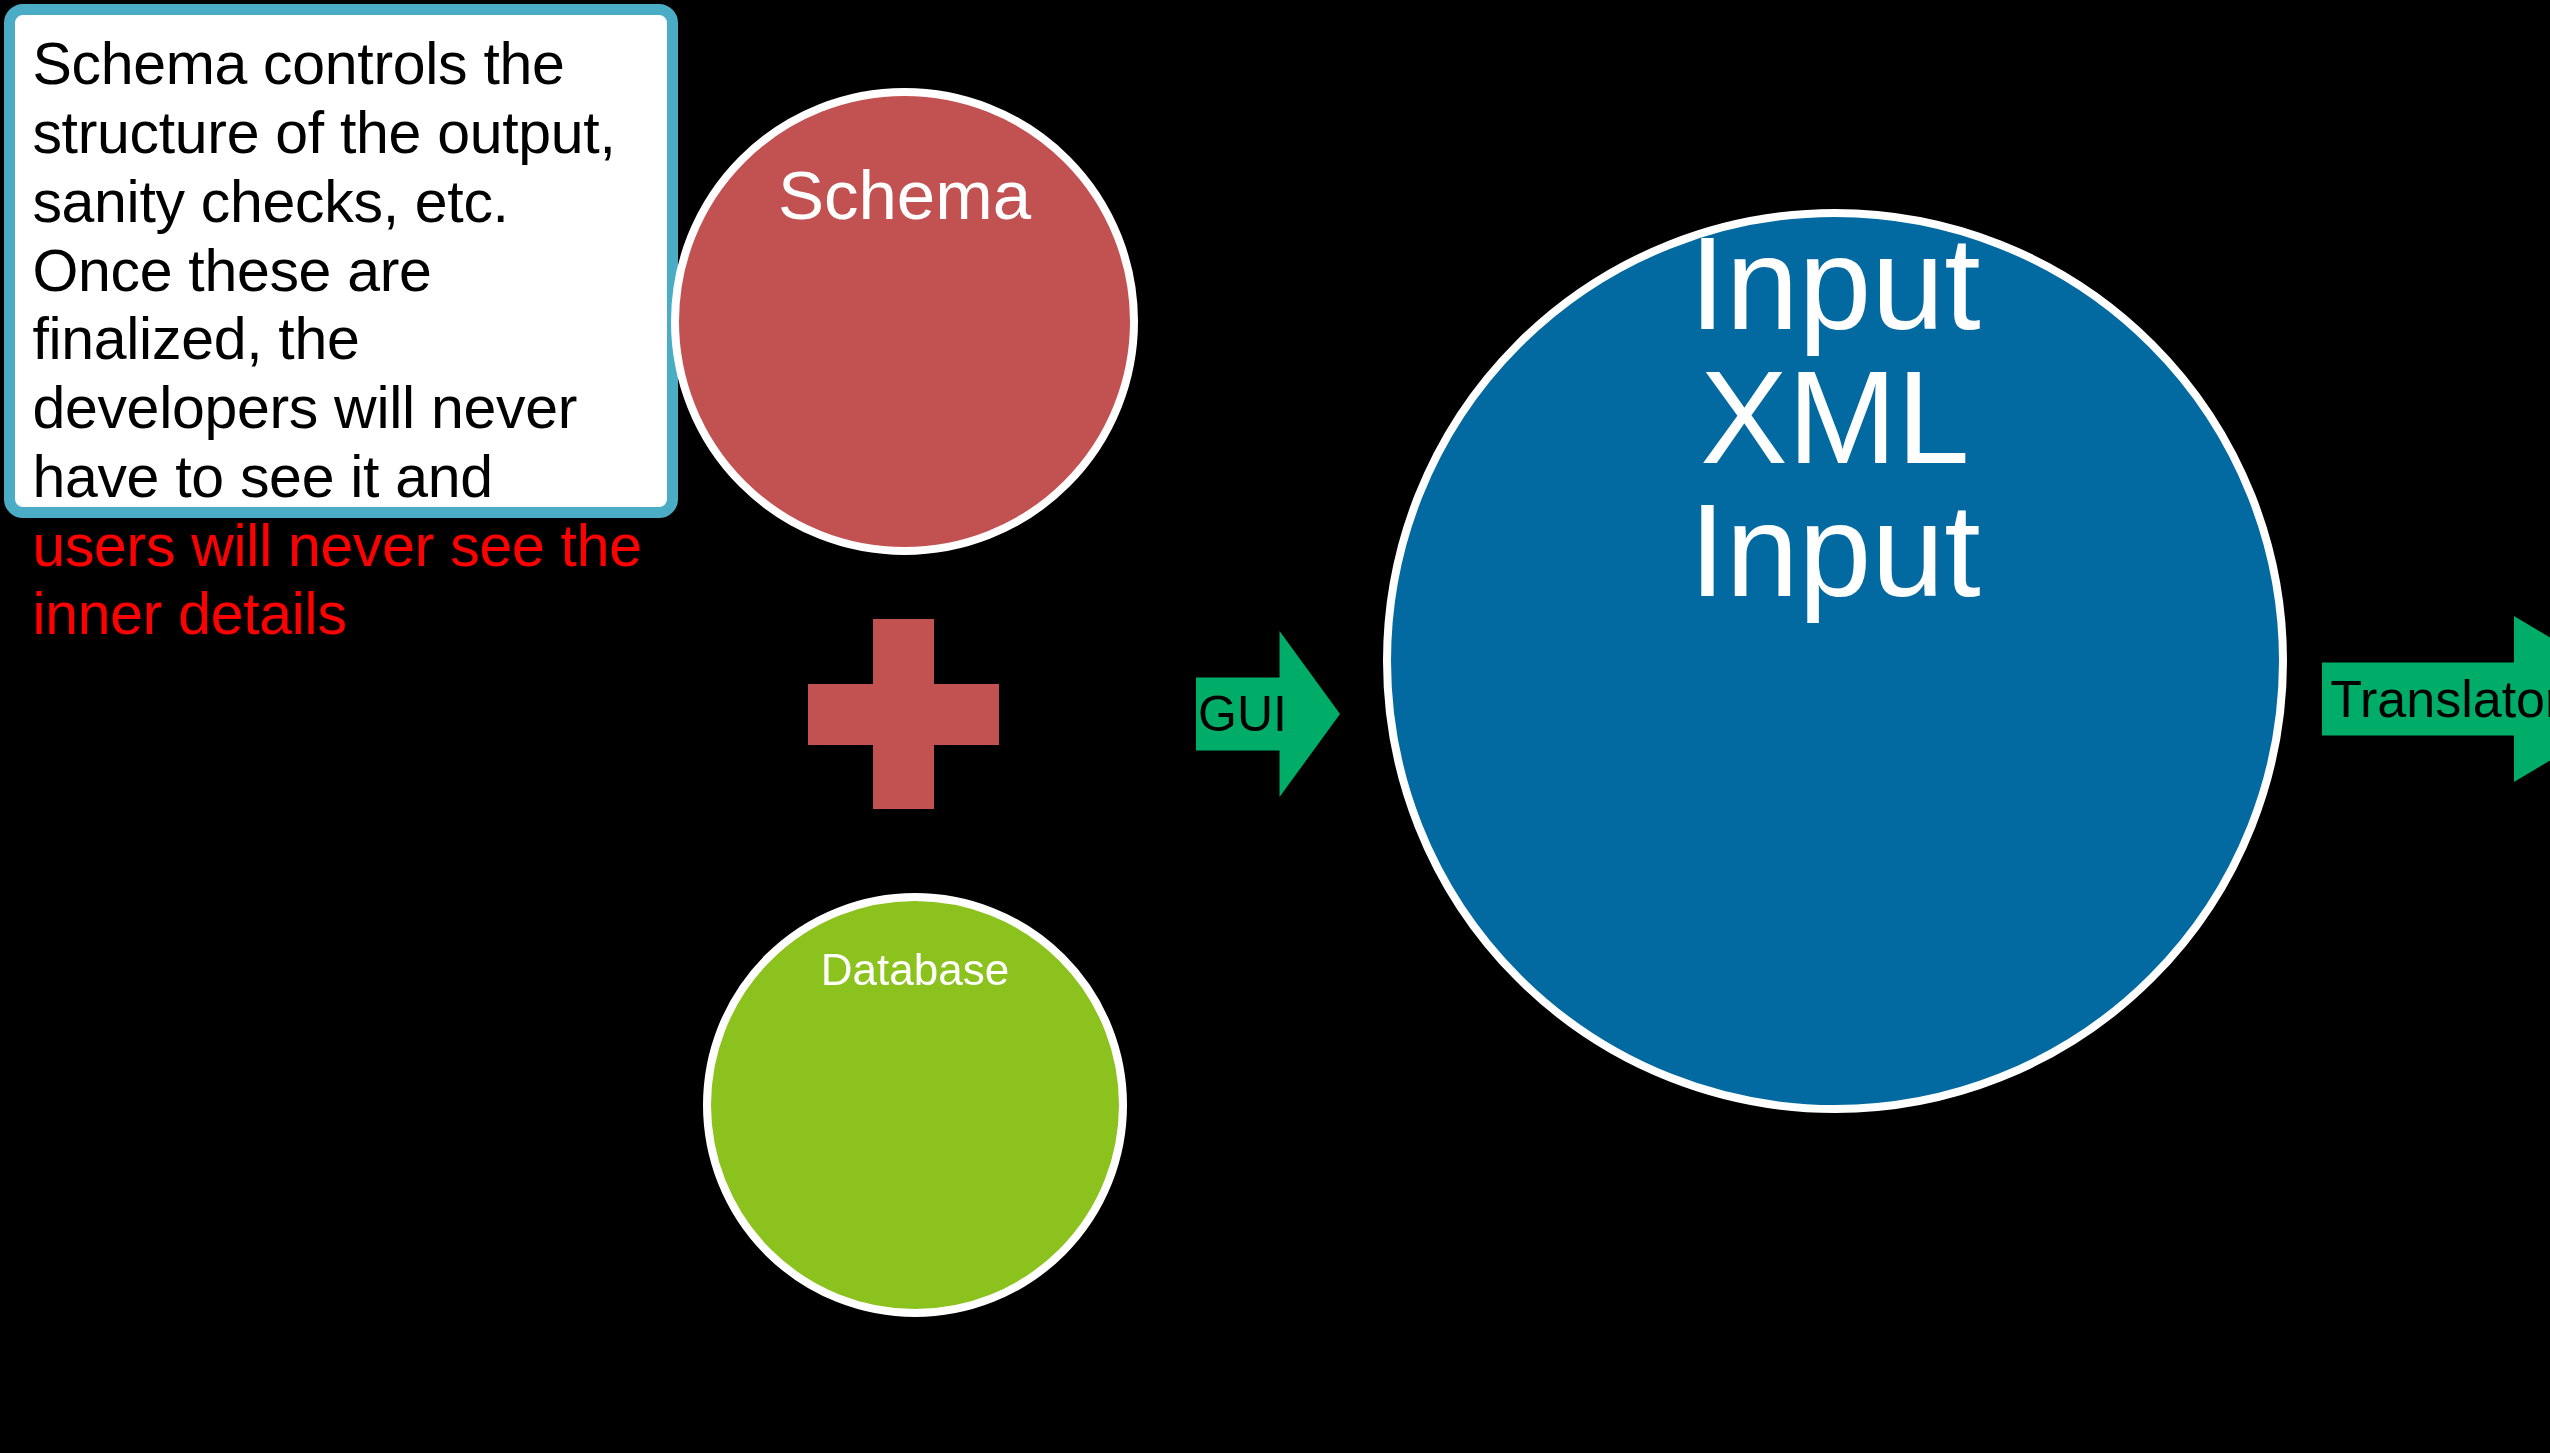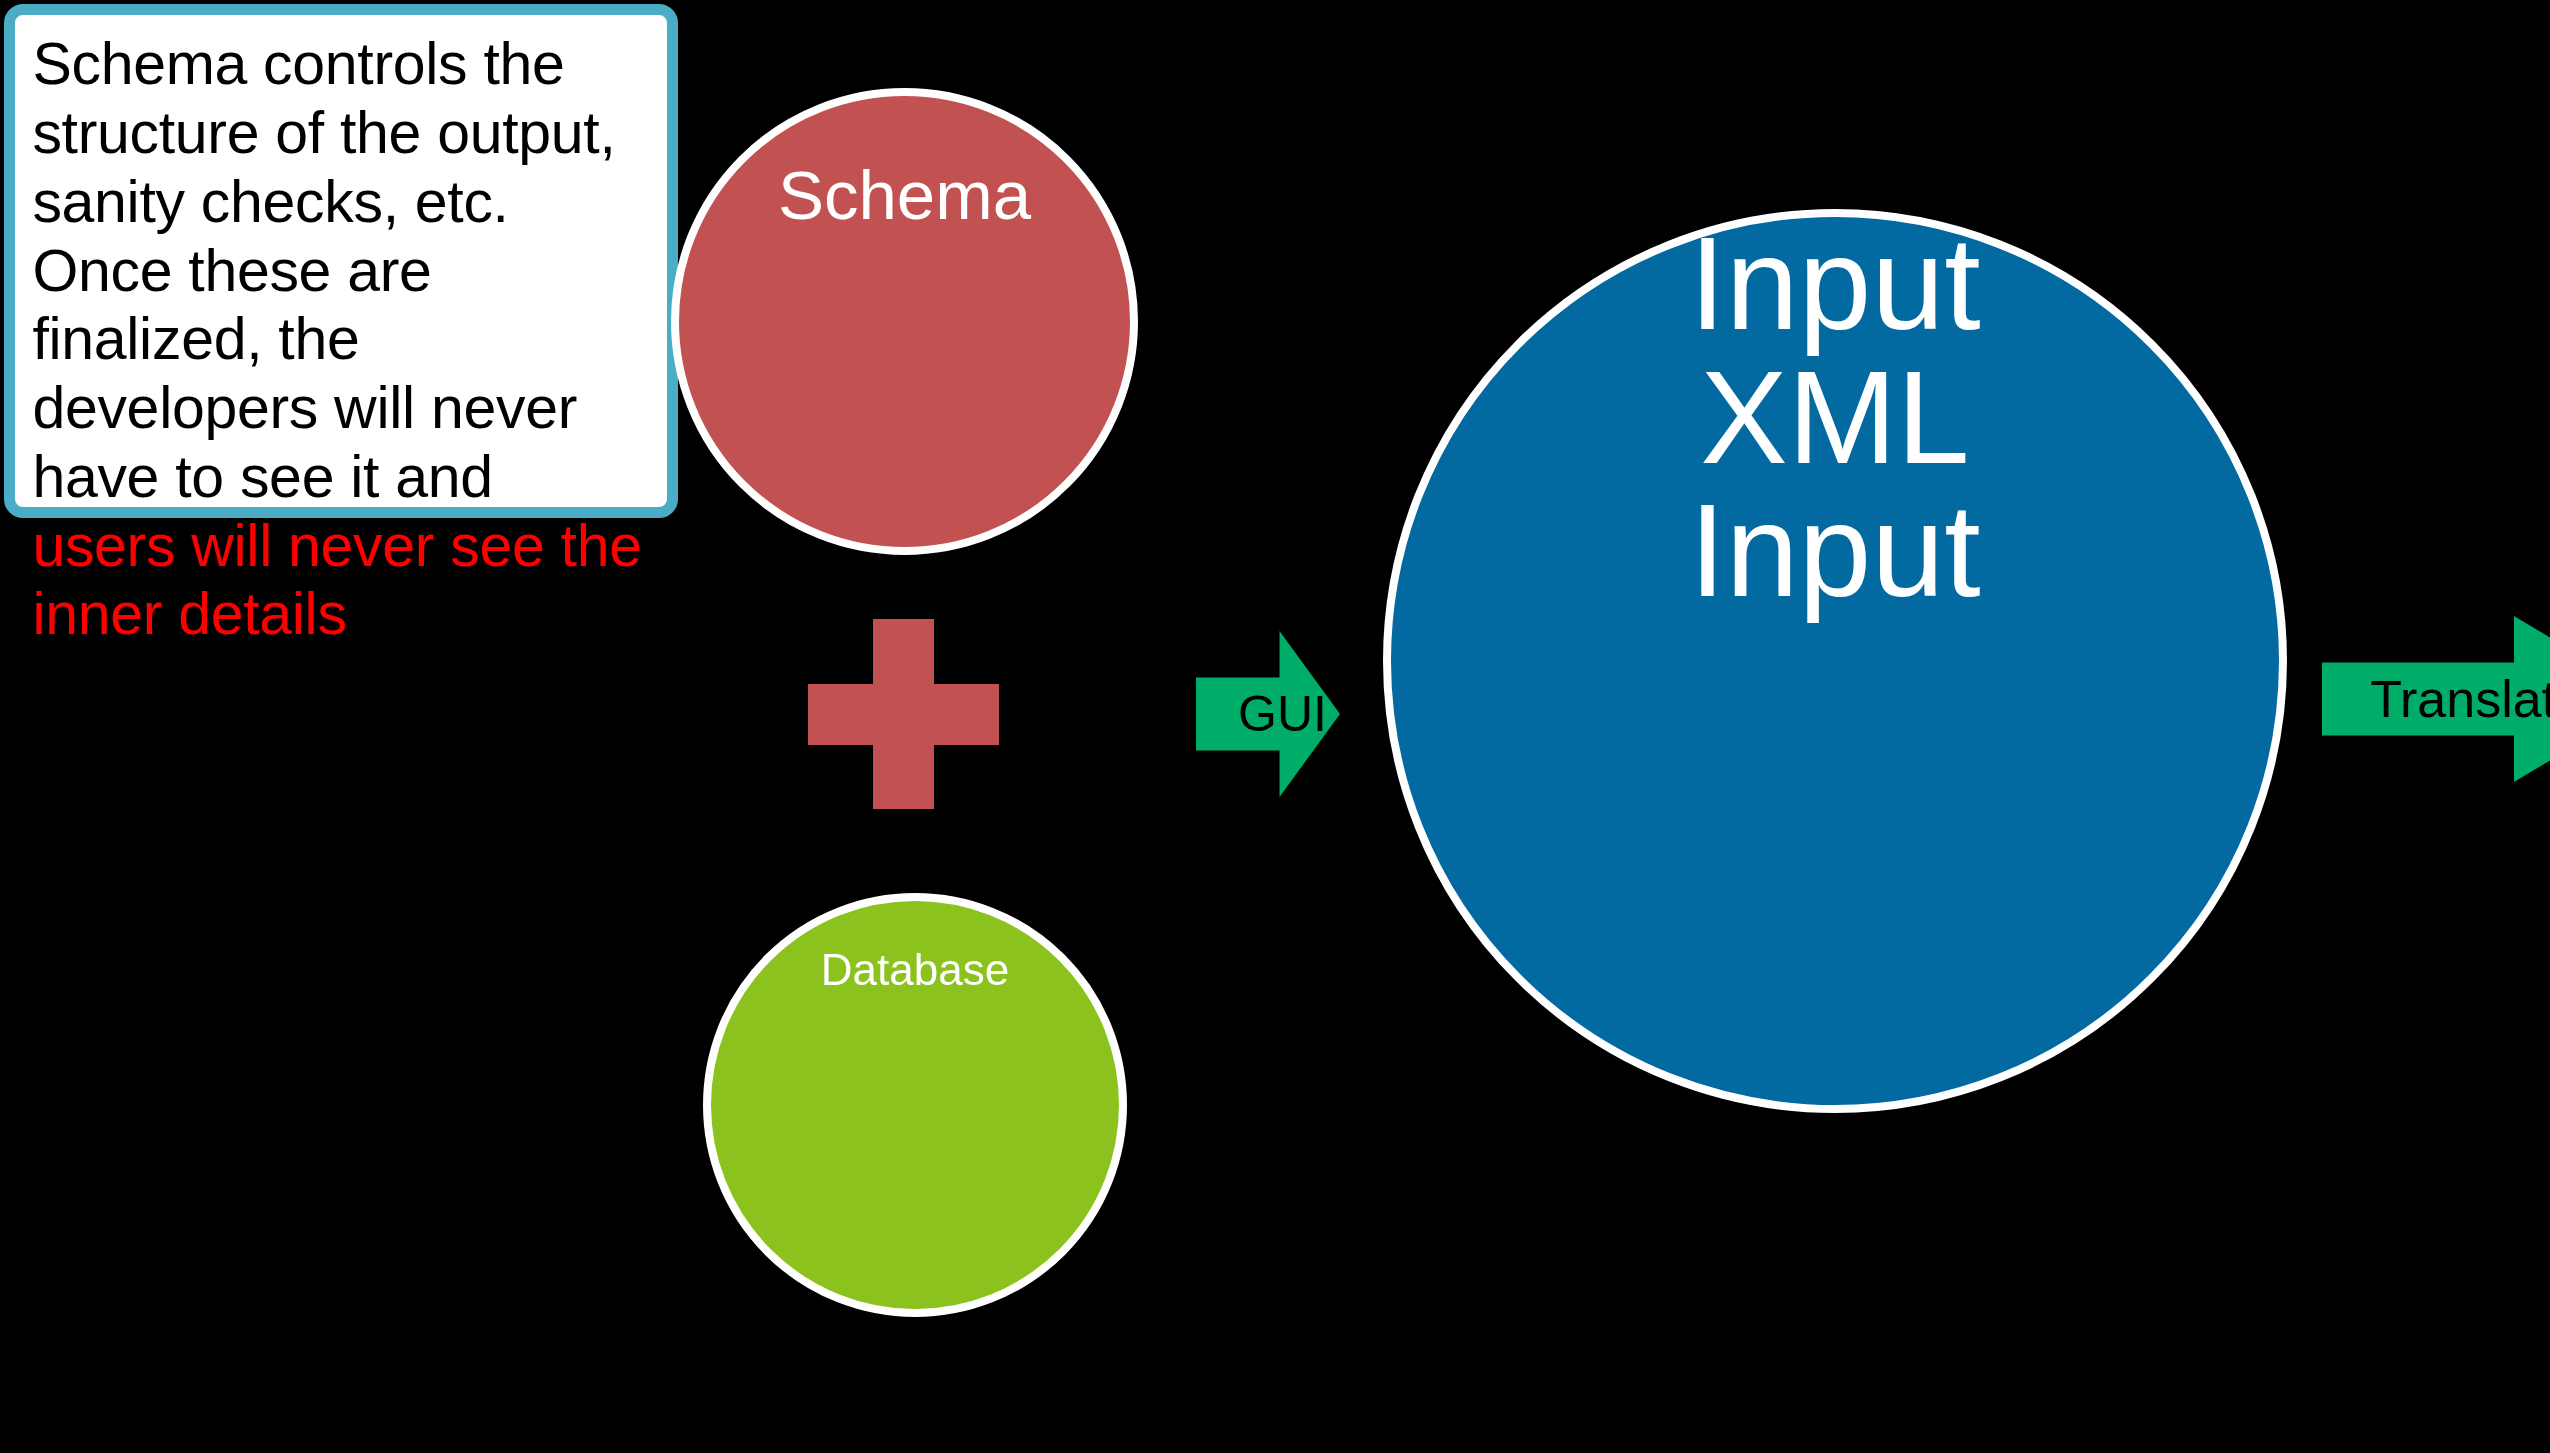--- a/index.html
+++ b/index.html
@@ -137,21 +137,20 @@
     clip-path: polygon(0% 28%, 58% 28%, 58% 0%, 100% 50%, 58% 100%, 58% 72%, 0% 72%);
   }
   .arrow .alabel {
     position: absolute;
     top: 50%;
     transform: translateY(-50%);
     color: #000000;
     font-weight: 400;
     white-space: nowrap;
     line-height: 1;
-    margin-left: 40px;
   }
 
   #arrow-gui {
     left: 1196px;
     top: 631px;
     width: 144px;
     height: 166px;
   }
   #arrow-gui .alabel {
     left: 2px;

